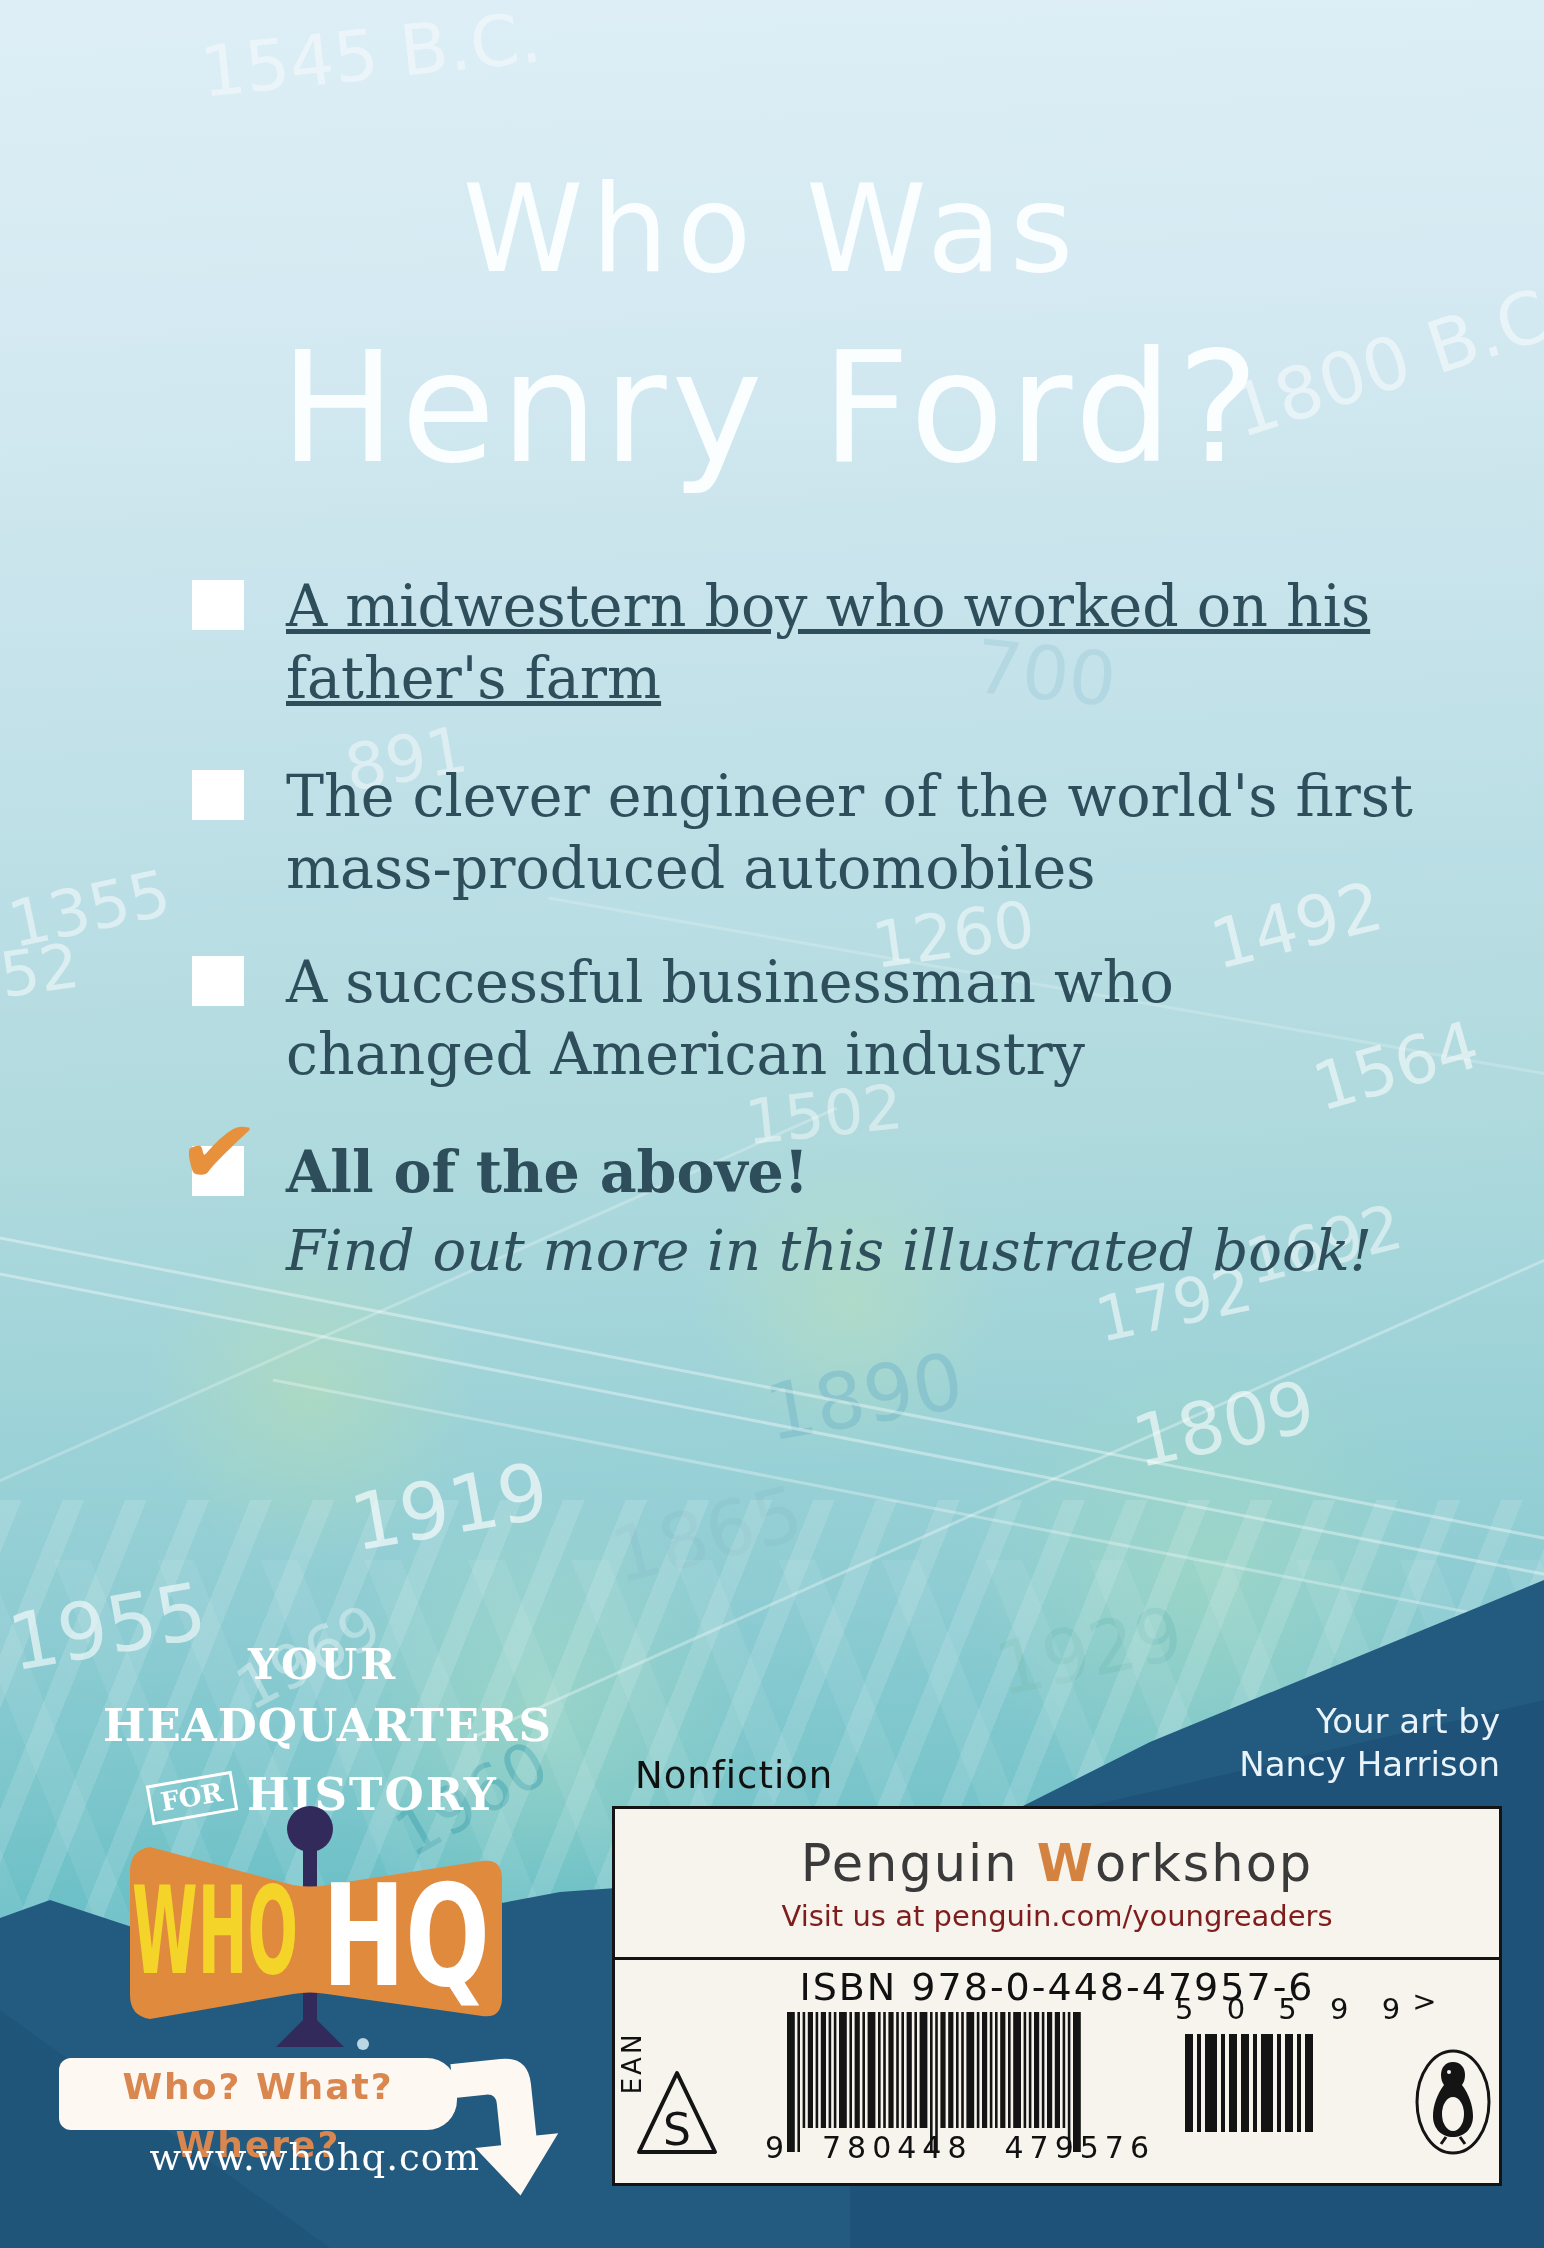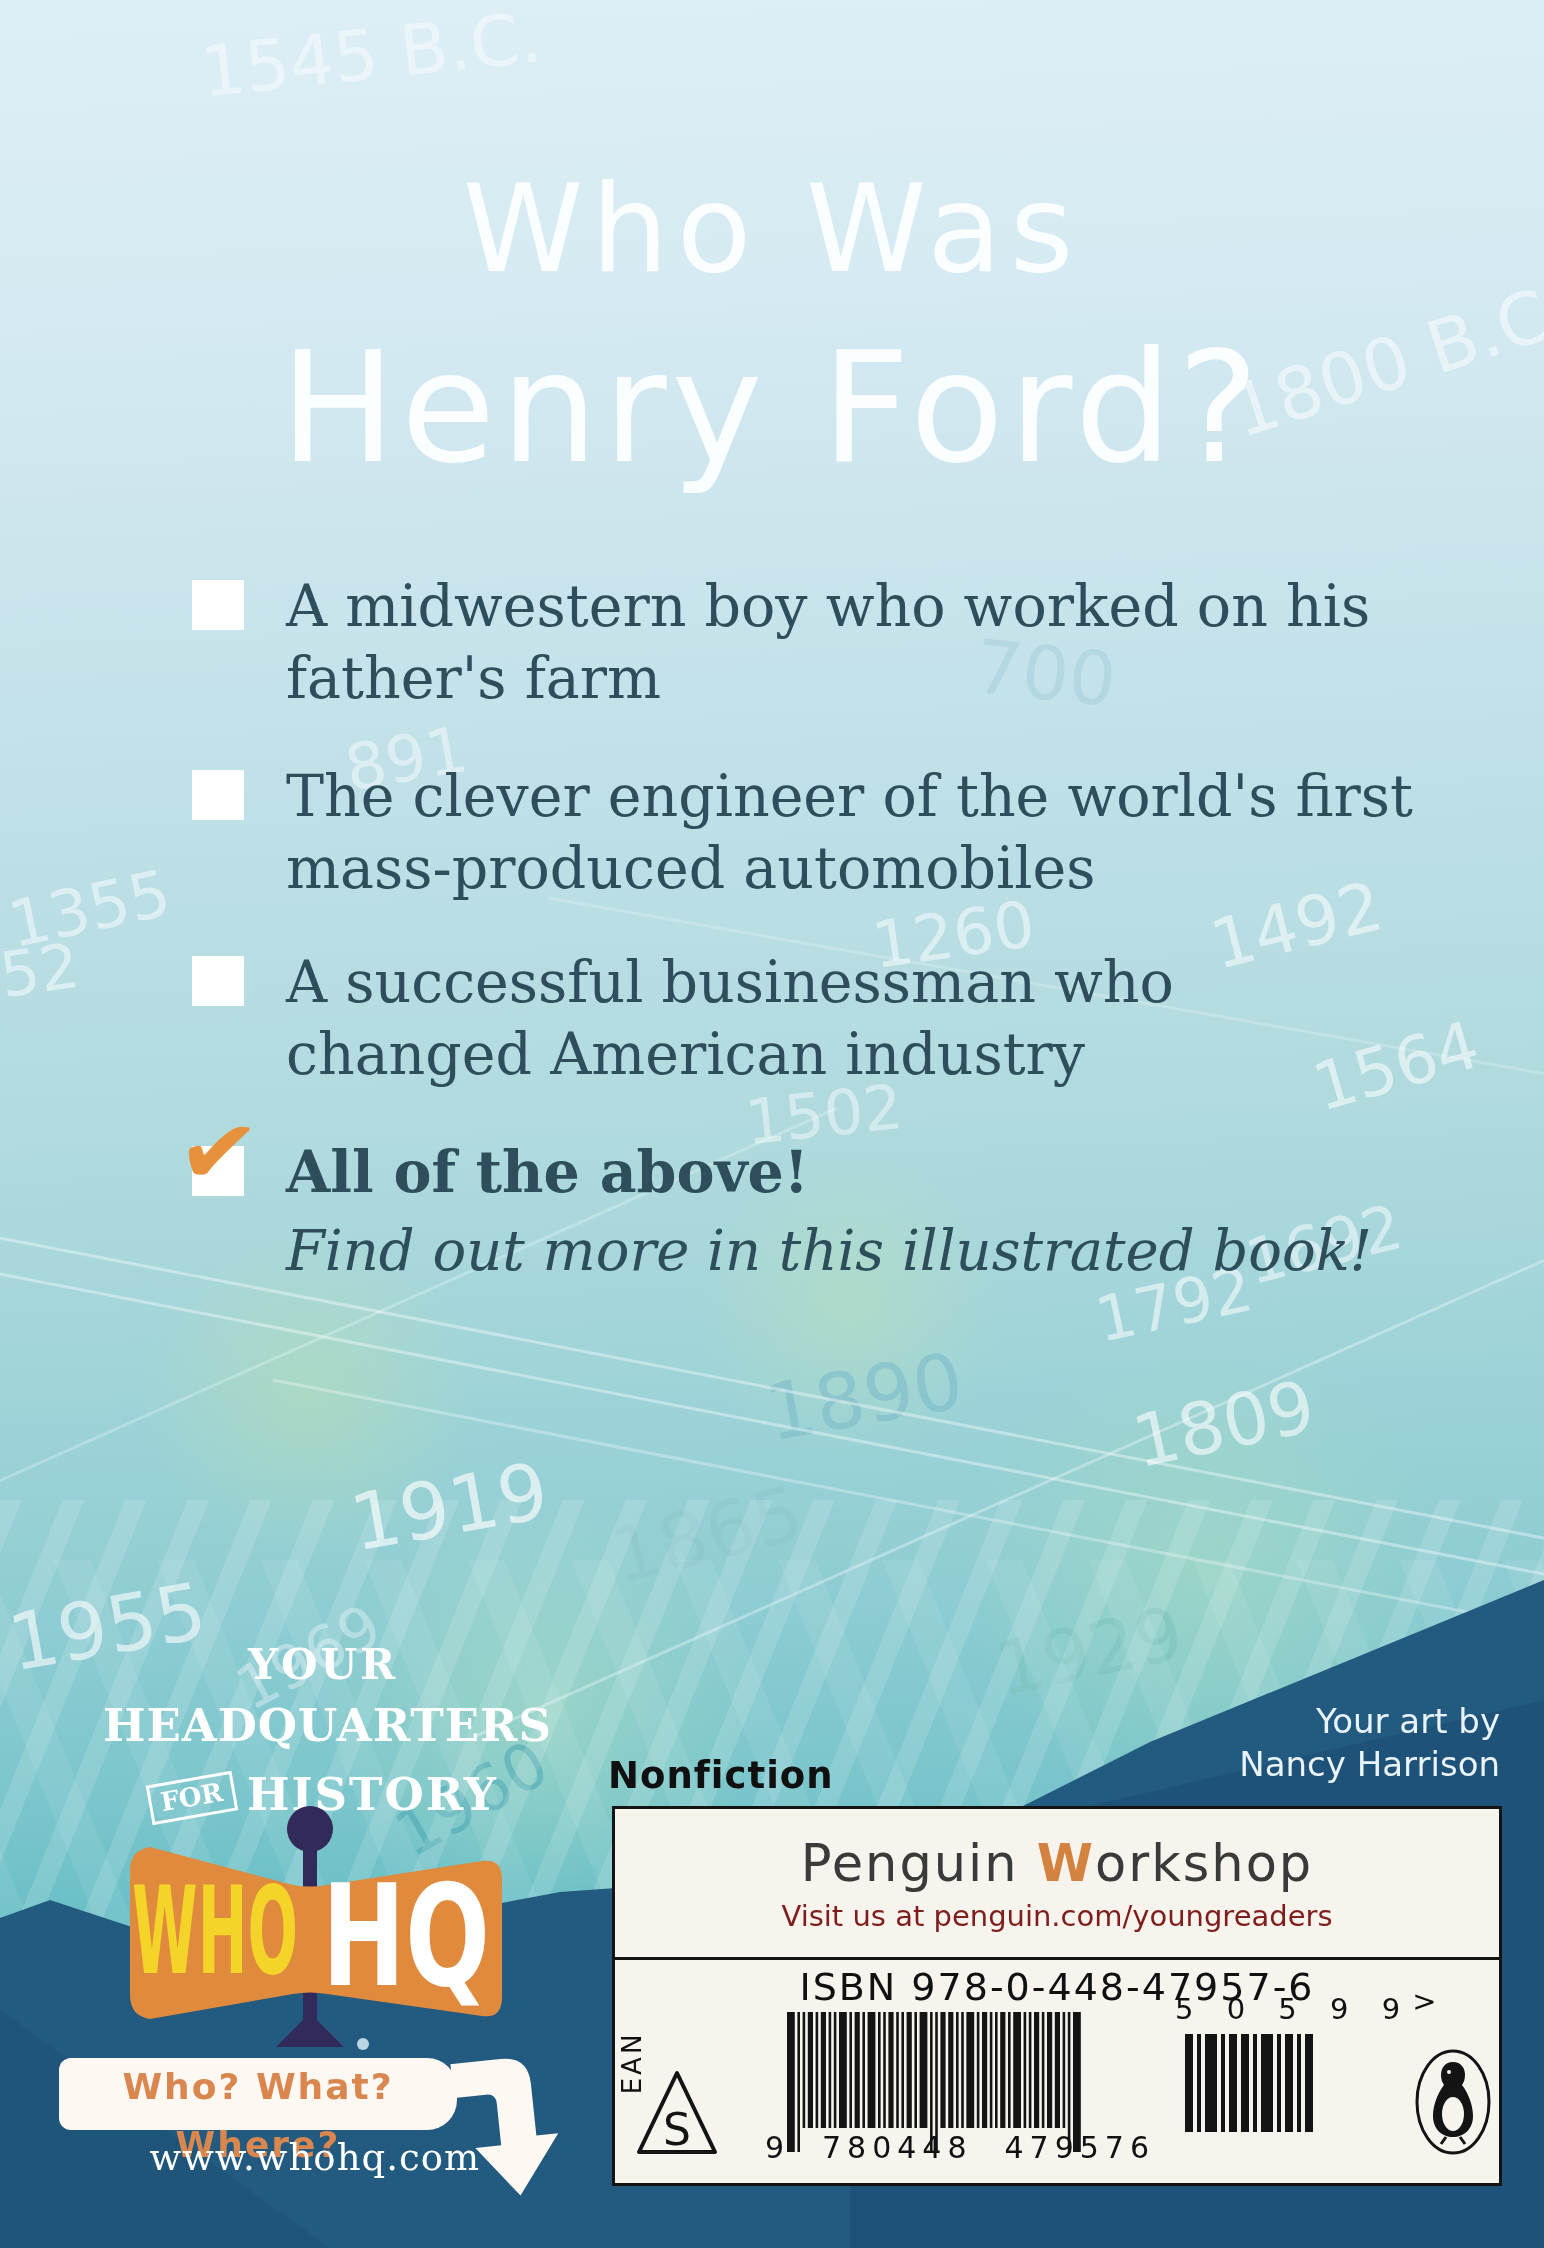--- a/index.html
+++ b/index.html
@@ -40,21 +40,21 @@
   .hqblk .l3{margin-top:16px;display:flex;justify-content:center;align-items:center;gap:12px;}
   .hqblk .for{display:inline-block;border:3px solid #fff;padding:1px 9px 3px;font-size:26px;
     transform:rotate(-10deg) translateY(3px);}
   .hqblk .hist{font-size:45px;letter-spacing:2px;}
   
   .banner{left:59px;top:2058px;width:398px;height:72px;background:#fdf8f2;border-radius:12px 30px 30px 12px;
     line-height:58px;text-align:center;font-size:36px;font-weight:bold;color:#d9864f;letter-spacing:2px;}
   .url{left:88px;top:2136px;width:392px;text-align:right;color:#fff;font-family:"DejaVu Serif",serif;
     font-weight:normal;font-size:37px;letter-spacing:1px;}
   
-  .cat{left:608px;top:1754px;font-size:37px;color:#101010;letter-spacing:1px;font-weight:bold;}
+  .cat{left:635px;top:1754px;font-size:37px;color:#101010;letter-spacing:1px;}
   .credits{right:44px;top:1700px;text-align:right;color:#e9f3fa;font-size:34px;line-height:43px;font-weight:500;}
   
   .rbox{left:612px;top:1806px;width:884px;height:374px;background:#f7f4ee;border:3px solid #141414;}
   .row1{display:flex;height:148px;border-bottom:3px solid #141414;}
   .cellp{width:244px;border-right:3px solid #141414;display:flex;flex-direction:column;align-items:center;justify-content:center;color:#111;}
   .pus{font-size:41px;border-bottom:3px solid #111;padding:0 6px 5px;}
   .pcan{font-size:34px;margin-top:7px;}
   .cellw{flex:1;display:flex;flex-direction:column;align-items:center;justify-content:center;color:#3a3a3a;}
   .pub{font-size:51px;letter-spacing:2px;}
   .pub .w{color:#d4823f;font-weight:bold;}
@@ -109,21 +109,21 @@
     <polygon points="0,1918 50,1900 220,1956 560,1892 900,1868 1150,1742 1544,1580 1544,2248 0,2248" fill="#235a80"></polygon>
     <polygon points="850,1862 1544,1700 1544,2248 850,2248" fill="#1c4c71" opacity="0.55"></polygon>
     <polygon points="0,2010 330,2248 0,2248" fill="#1c4c71" opacity="0.35"></polygon>
   </svg>
 
   <div class="abs title">
     <div class="t1">Who Was</div>
     <div class="t2">Henry Ford?</div>
   </div>
 
-  <div class="abs item" style="top:570px;">
+  <div class="abs item" style="top:570px;text-decoration:underline;">
     <span class="box"></span>
     <div class="itext">A midwestern boy who worked on his father's farm</div>
   </div>
   <div class="abs item" style="top:760px;">
     <span class="box"></span>
     <div class="itext">The clever engineer of the world's first mass-produced automobiles</div>
   </div>
   <div class="abs item" style="top:946px;">
     <span class="box"></span>
     <div class="itext">A successful businessman who changed American industry</div>

